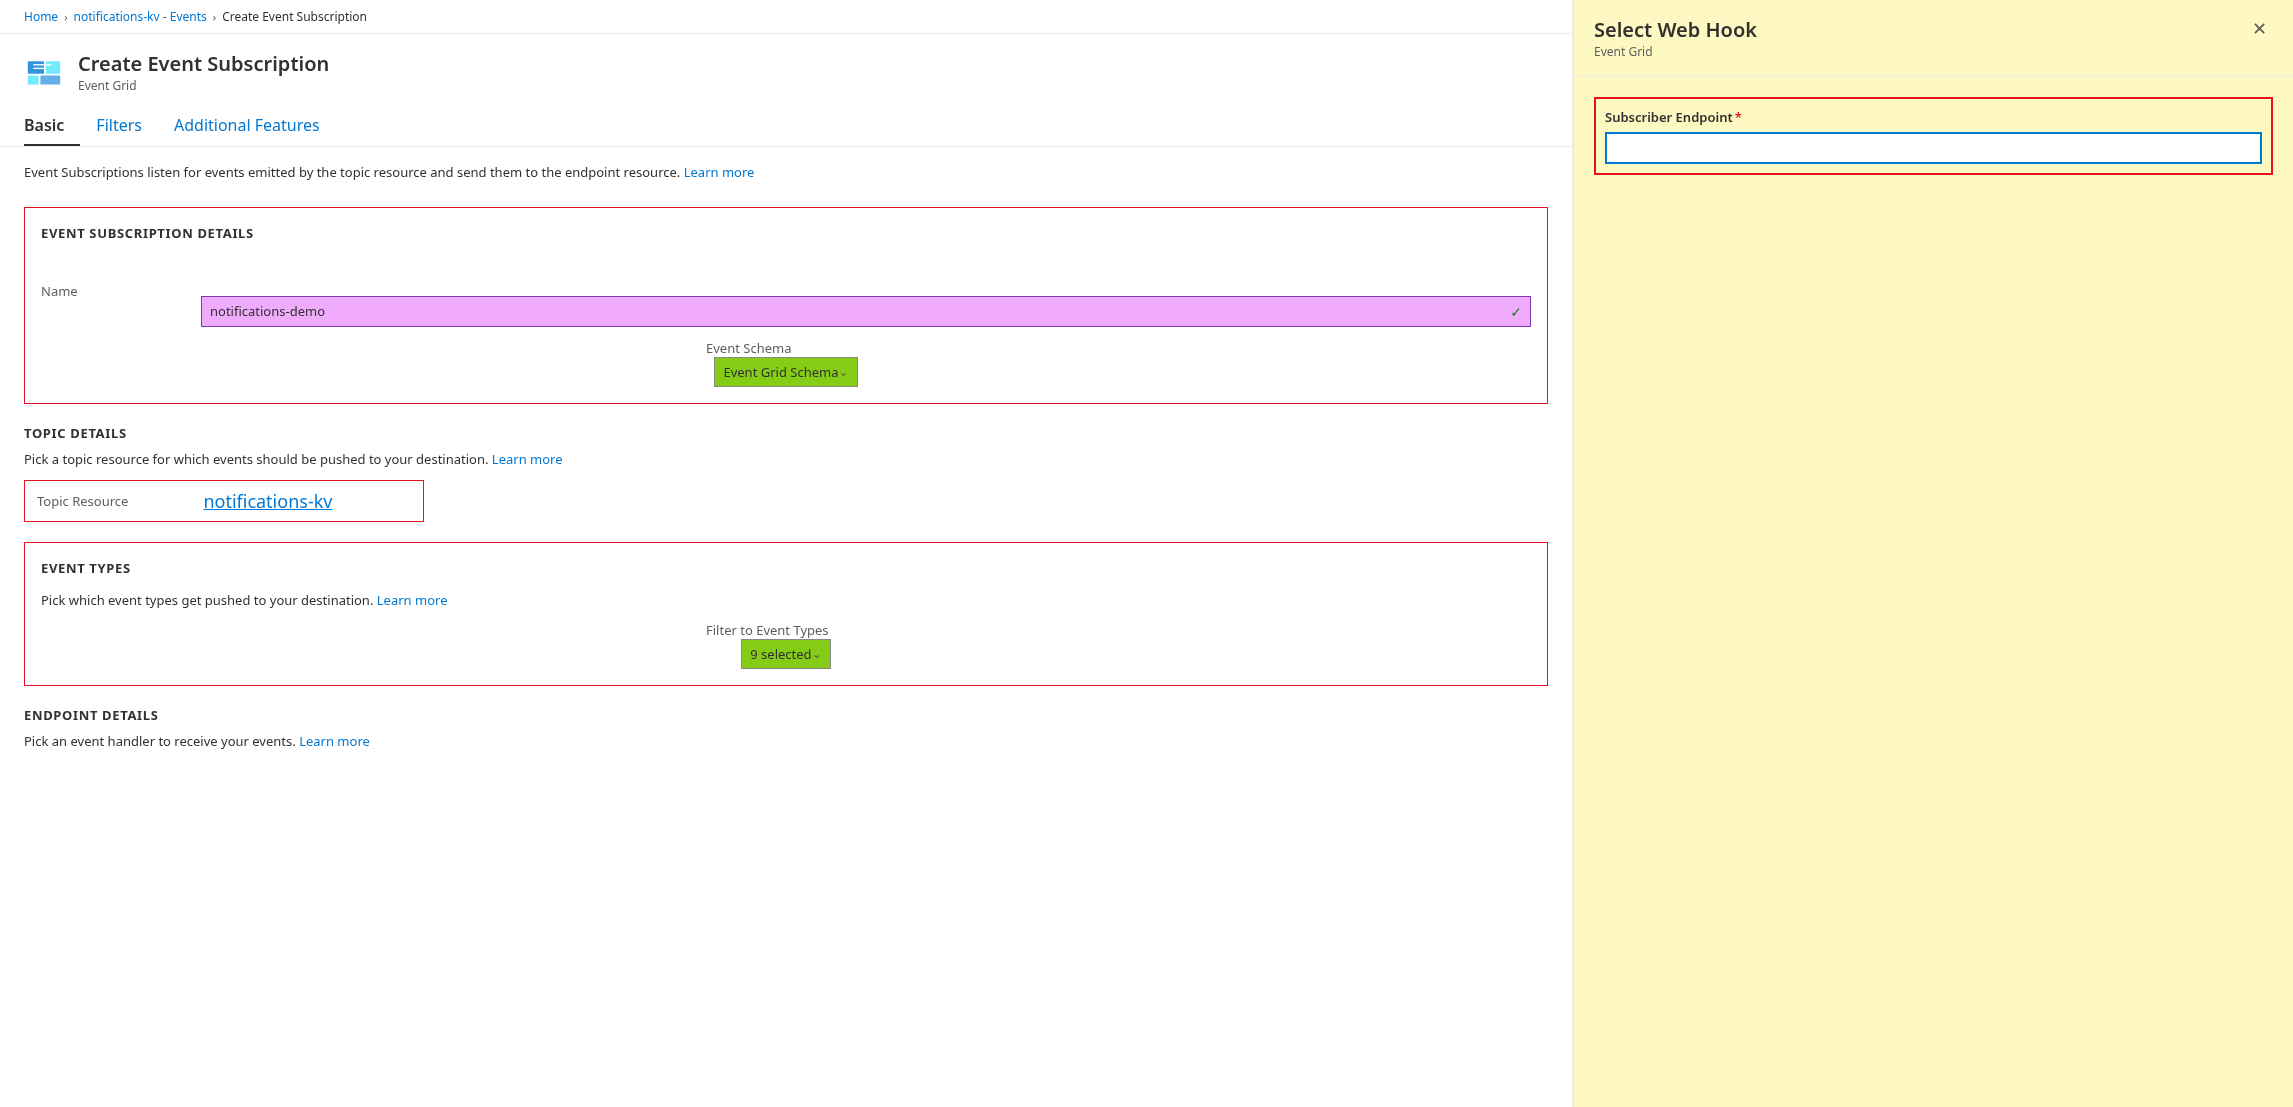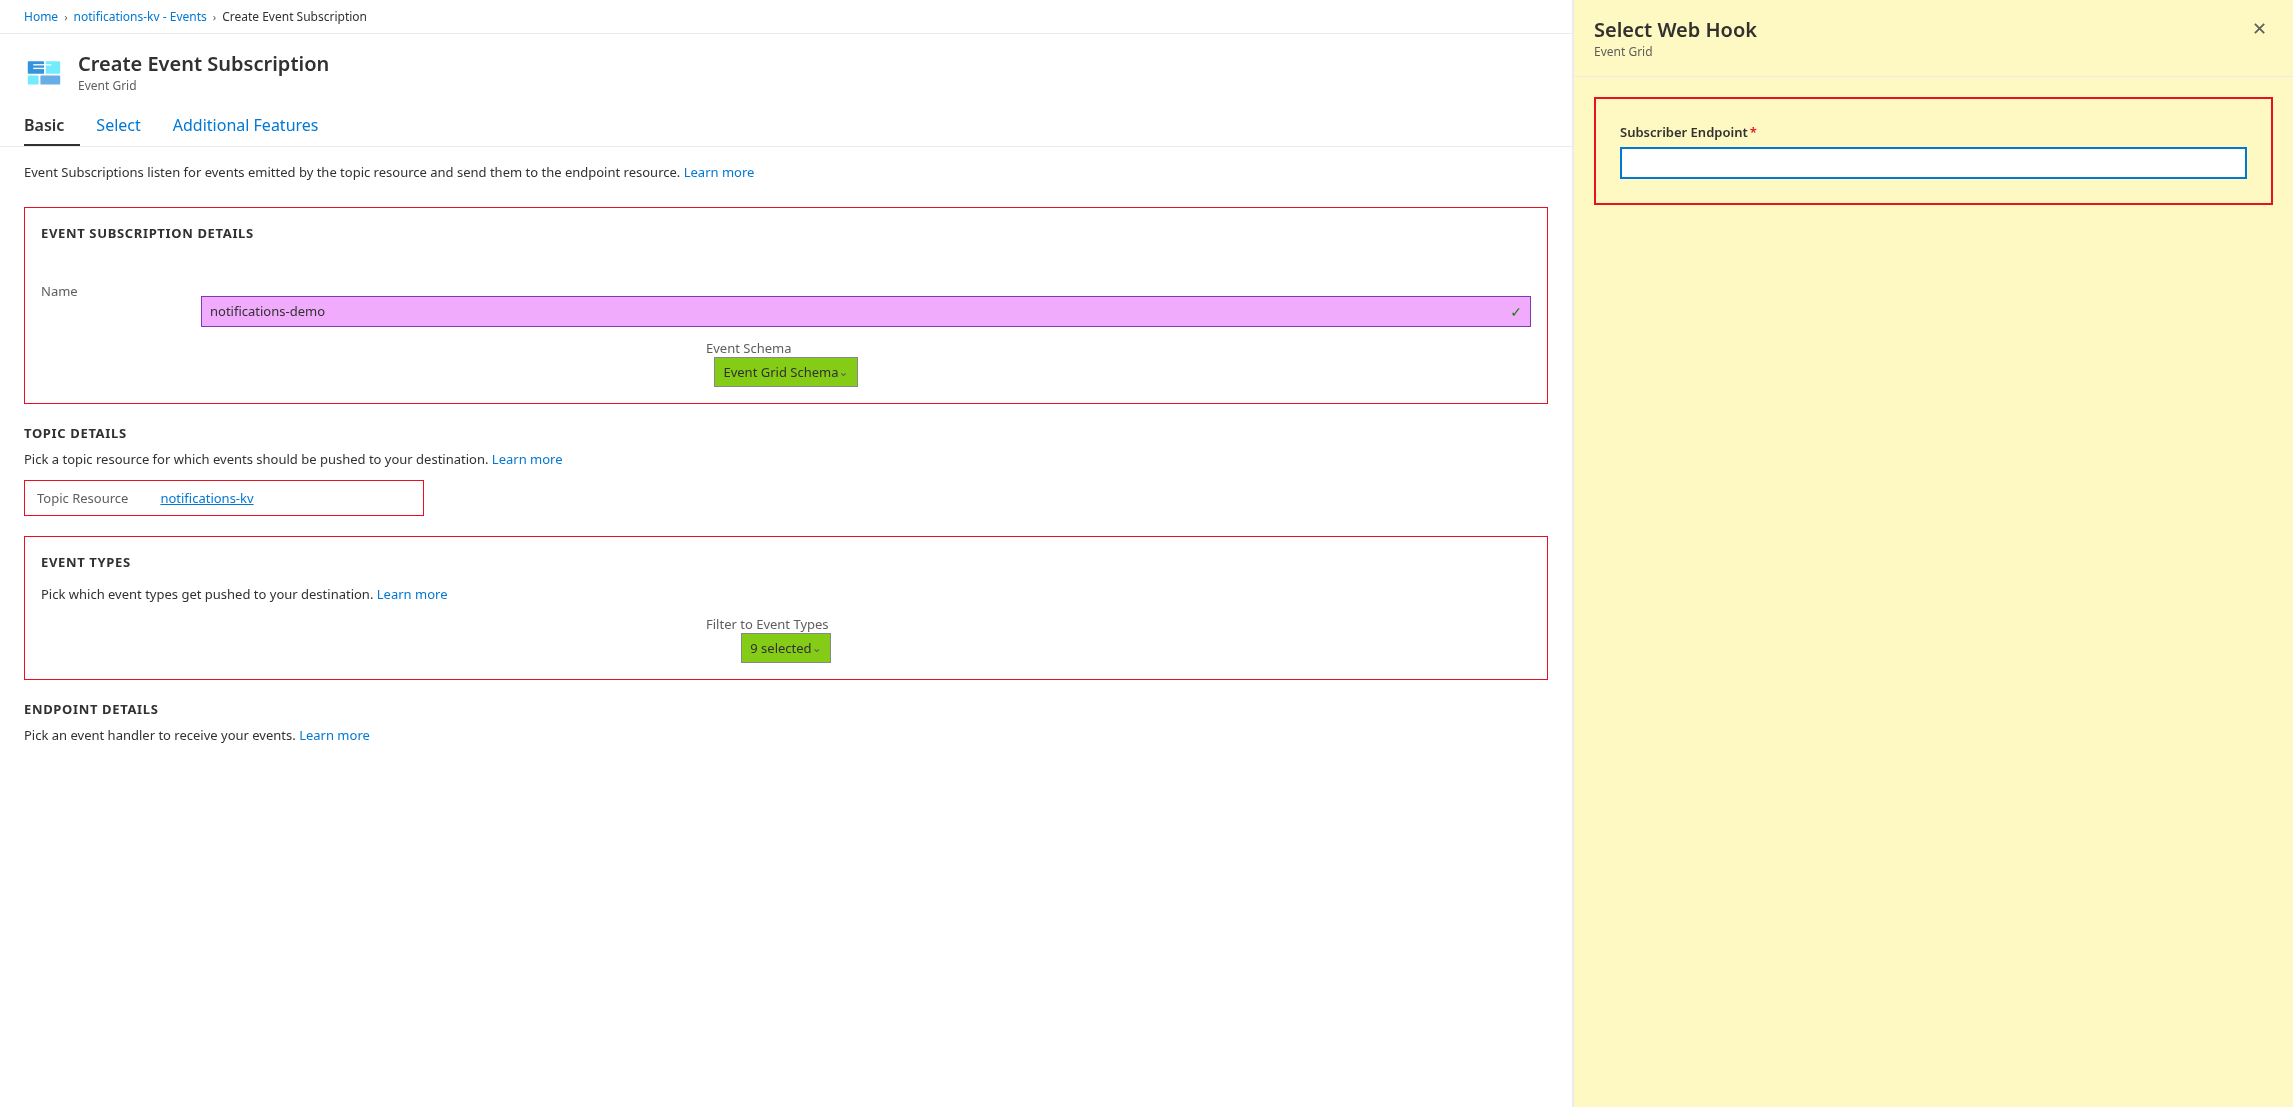--- a/index.html
+++ b/index.html
@@ -197,21 +197,22 @@
       align-items: center;
       gap: 32px;
       min-width: 400px;
     }
     .topic-resource-label {
       font-size: 13px;
       color: #605e5c;
     }
     .topic-resource-value {
       color: #0078d4;
-      font-size: 13px;
+      font-size: 18px;
+      margin-left: 43px;
     }
     
     .endpoint-row {
       display: flex;
       align-items: center;
       margin-bottom: 10px;
     }
     .endpoint-row:last-child {
       margin-bottom: 0;
     }
@@ -333,21 +334,21 @@
       </svg>
     </div>
     <div class="page-title-group">
       <h1>Create Event Subscription</h1>
       <div class="subtitle">Event Grid</div>
     </div>
   </div>
 
   <div class="tabs">
     <span class="tab active">Basic</span>
-    <span class="tab link-style">Select</span>
+    <span class="tab link-style">Filters</span>
     <span class="tab link-style">Additional Features</span>
   </div>
 
   <div class="content">
     <p class="description">
       <span>Event Subscriptions listen for events emitted by the topic resource and send them to the endpoint resource.</span>
       <a href="#">Learn more</a>
     </p>
 
     <div class="section-box">
@@ -413,20 +414,20 @@
 
 <div class="right-panel">
   <div class="right-header">
     <div class="right-title-group">
       <h2>Select Web Hook</h2>
       <div class="right-subtitle">Event Grid</div>
     </div>
     <button class="close-btn">✕</button>
   </div>
   <div class="right-content">
-    <div style="border: 2px solid #e81123; padding: 24px;">
+    <div style="border: 2px solid #e81123; padding: 9px;">
       <div class="endpoint-input-label">
         <span>Subscriber Endpoint</span><span class="required-star">*</span>
       </div>
       <input type="text" class="endpoint-input" placeholder="" style="">
     </div>
   </div>
 </div>
 
 </body></html>

